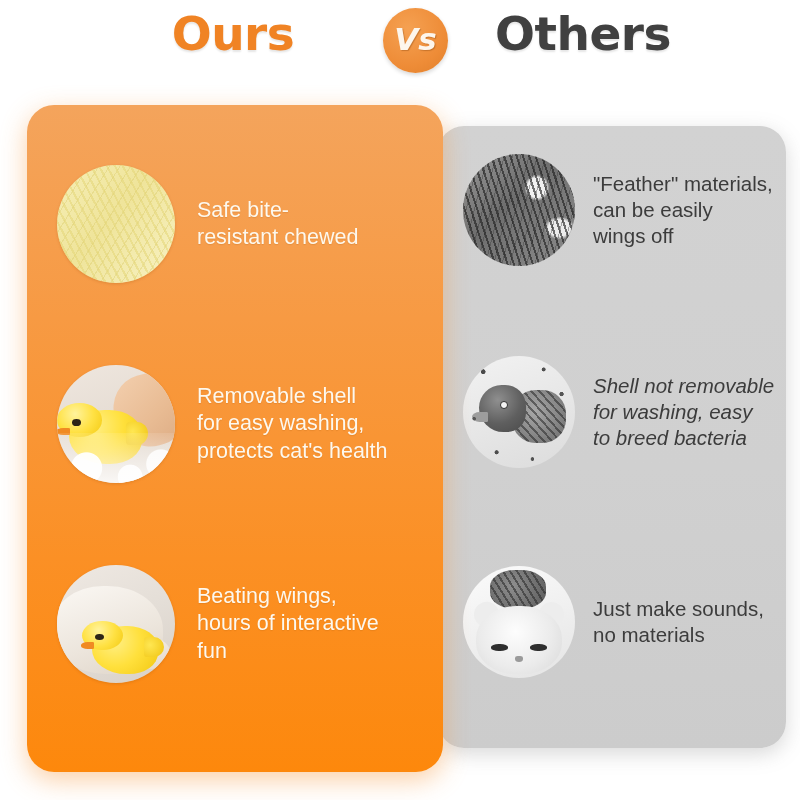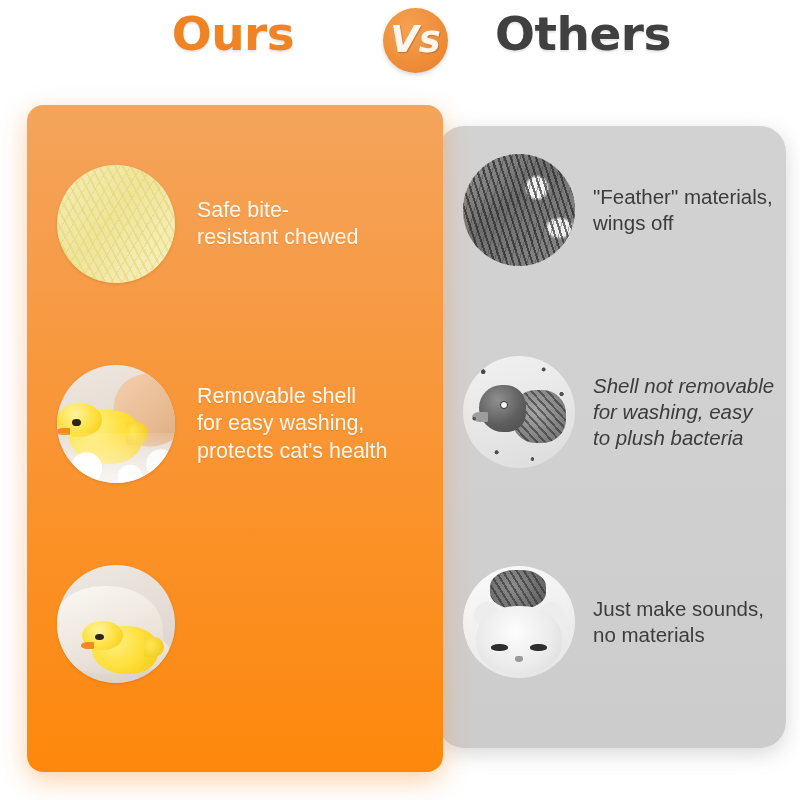--- a/index.html
+++ b/index.html
@@ -35,37 +35,37 @@
   .vs-badge {
     position:absolute; left:383px; top:8px;
     width:65px; height:65px; border-radius:50%;
     background:radial-gradient(circle at 38% 32%, #f5a152 0%, #ee8c37 62%, #e07f2b 100%);
     box-shadow:0 2px 4px rgba(0,0,0,0.16);
   }
   .vs-badge span {
     display:block; width:100%; height:100%;
     line-height:63px; text-align:center;
     font-family:"DejaVu Sans", sans-serif;
-    font-size:37px; font-weight:bold; font-style:italic;
+    font-size:31px; font-weight:bold; font-style:italic;
     color:#fdf6ec;
     text-shadow:1px 1px 1px rgba(150,80,20,0.45);
   }
 
   
   .panel-gray {
     position:absolute; left:438px; top:126px;
     width:348px; height:622px;
     border-radius:26px;
     background:linear-gradient(180deg, #d2d2d2 0%, #d0d0d0 55%, #cccccc 100%);
     box-shadow:0 6px 20px rgba(120,120,120,0.28);
   }
   .panel-orange {
     position:absolute; left:27px; top:105px;
     width:416px; height:667px;
-    border-radius:16px;
+    border-radius:27px;
     background:linear-gradient(180deg, #f4a45c 0%, #f79a43 32%, #fb9025 68%, #fd880c 100%);
     box-shadow:0 8px 26px rgba(247,150,60,0.45);
   }
 
   
   .row { position:absolute; display:flex; align-items:center; }
   .row-left  { left:30px;  width:380px; }
   .row-right { left:25px;  width:320px; }
 
   .thumb { flex:0 0 auto; border-radius:50%; overflow:hidden; position:relative; }
@@ -229,38 +229,39 @@
   </div>
 
   <div class="panel-gray">
 
     <div class="row row-right" style="top:28px;">
       <div class="thumb thumb-right">
         <div class="art feathers"></div>
       </div>
       <div class="txt-right">
         <div>"Feather" materials,</div>
+        <div>can be easily</div>
         <div>wings off</div>
       </div>
     </div>
 
     <div class="row row-right" style="top:230px;font-style:italic;">
       <div class="thumb thumb-right">
         <div class="art birdtoy">
           <div class="bbody"></div>
           <div class="bhead"></div>
           <div class="bbeak"></div>
           <div class="beye"></div>
           <div class="debris"></div>
         </div>
       </div>
       <div class="txt-right">
         <div>Shell not removable</div>
         <div>for washing, easy</div>
-        <div>to plush bacteria</div>
+        <div>to breed bacteria</div>
       </div>
     </div>
 
     <div class="row row-right" style="top:440px;">
       <div class="thumb thumb-right">
         <div class="art catgray">
           <div class="gtoy"></div>
           <div class="gear-l"></div>
           <div class="gear-r"></div>
           <div class="gface"></div>
@@ -319,17 +320,22 @@
           <div class="paw"></div>
           <div class="chick" style="left:30%; top:52%; width:56%; height:40%;">
             <div class="body"></div>
             <div class="tail"></div>
             <div class="head"></div>
             <div class="eye"></div>
             <div class="beak"></div>
           </div>
         </div>
       </div>
+      <div class="txt-left">
+        <div>Beating wings,</div>
+        <div>hours of interactive</div>
+        <div>fun</div>
+      </div>
     </div>
 
   </div>
 
 </div>
 
 </body></html>

